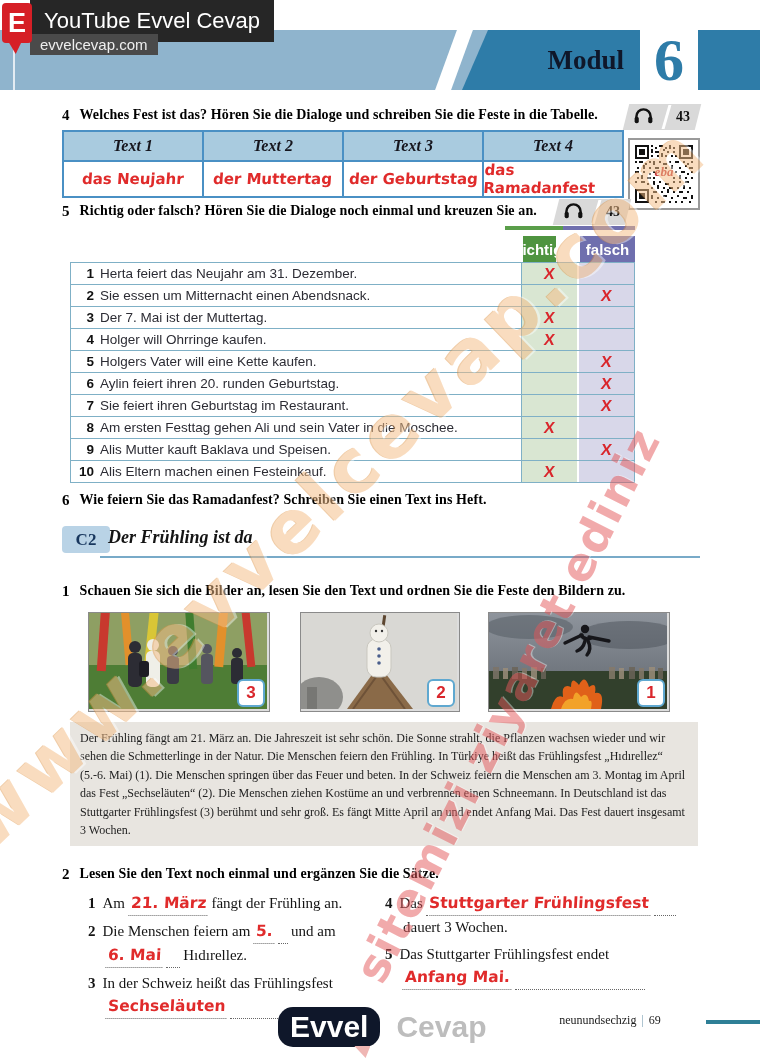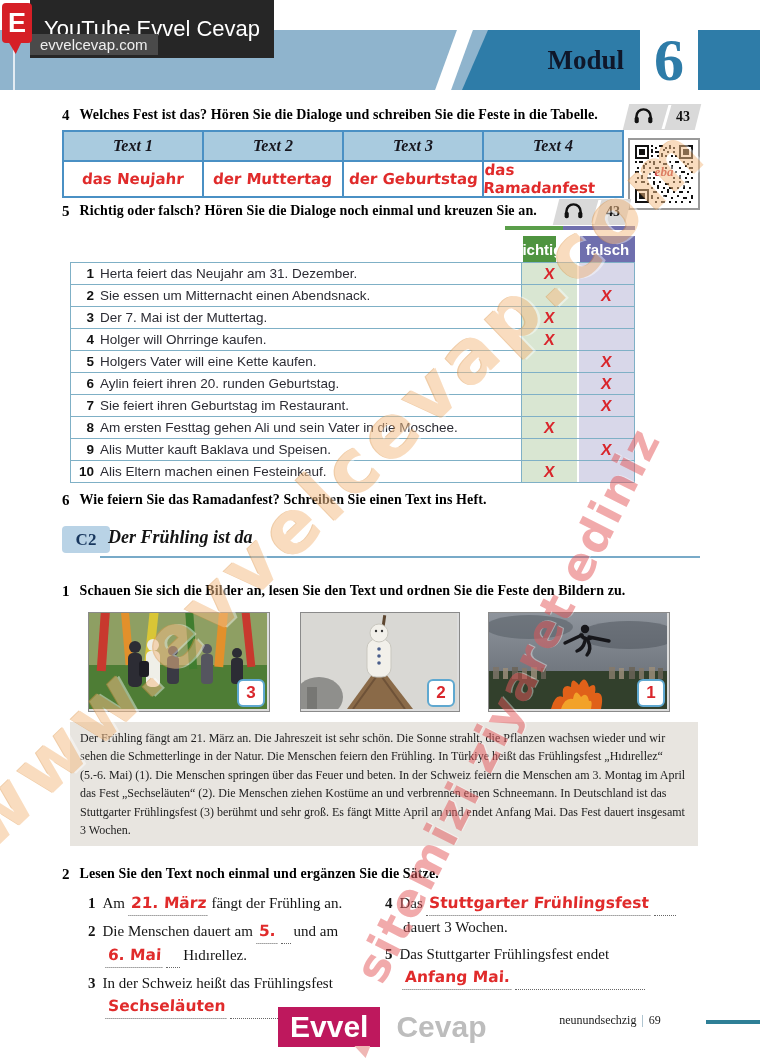--- a/index.html
+++ b/index.html
@@ -15,21 +15,21 @@
   .banner-slash{left:446px;top:30px;width:16px;height:60px;background:#ffffff;transform:skewX(-20deg);z-index:2;}
   .modul-shape{left:462px;top:30px;width:178px;height:60px;background:#2e7ca8;
     clip-path:polygon(26px 0,100% 0,100% 100%,0 100%);z-index:3;
     display:flex;align-items:center;justify-content:flex-end;padding-right:16px;box-sizing:border-box;}
   .modul-label{color:#0f172a;font-weight:bold;font-size:27px;font-family:"Liberation Serif",serif;}
   .six-box{left:640px;top:30px;width:58px;height:60px;background:#ffffff;z-index:3;
     display:flex;align-items:center;justify-content:center;}
   .six-num{color:#2e7ca8;font-weight:bold;font-size:60px;line-height:1;font-family:"Liberation Serif",serif;}
   .corner-square{left:698px;top:30px;width:62px;height:60px;background:#2e7ca8;z-index:3;}
   .yt-bar{left:30px;top:0;height:34px;background:#262626;color:#fff;z-index:6;
-    font-family:"Liberation Sans",sans-serif;font-size:22px;line-height:34px;padding:12px 14px;white-space:nowrap;}
+    font-family:"Liberation Sans",sans-serif;font-size:22px;line-height:34px;padding:4px 14px;white-space:nowrap;}
   .site-bar{left:30px;top:34px;height:21px;background:#4a4a4a;color:#eee;z-index:6;
     font-family:"Liberation Sans",sans-serif;font-size:15px;line-height:21px;padding:0 10px;white-space:nowrap;}
   .e-logo{left:2px;top:3px;width:30px;height:40px;background:#d61f26;border-radius:4px;z-index:7;
     display:flex;align-items:center;justify-content:center;color:#fff;font-weight:bold;font-size:27px;
     font-family:"Liberation Sans",sans-serif;}
   .e-tail{left:8px;top:41px;width:14px;height:13px;background:#d61f26;z-index:6;
     clip-path:polygon(0 0,100% 0,55% 100%);}
   .red-stripe{left:32px;top:3px;width:6px;height:49px;background:#a8141b;z-index:5;}
 
   
@@ -98,21 +98,21 @@
   .ex2-item{margin-bottom:4px;line-height:23px;}
   .ex2-line2{padding-left:18px;line-height:23px;}
   .ex2-num{font-weight:bold;margin-right:7px;}
   .frag{margin-right:4px;}
   .ans{color:#e02b2b;font-family:"DejaVu Sans",sans-serif;font-weight:bold;font-size:15.5px;
     border-bottom:1.5px dotted #666;padding:0 2px;margin-right:3px;transform:skewX(-3deg);display:inline-block;}
   .dots{display:inline-block;height:15px;border-bottom:1.5px dotted #666;vertical-align:bottom;margin-right:3px;}
 
   
   .f-logo{left:278px;top:1007px;z-index:2;display:flex;align-items:flex-start;}
-  .f-logo-box{background:#be185d;border-radius:0;padding:3px 12px;position:relative;}
+  .f-logo-box{background:#0f172a;border-radius:15px;padding:3px 12px;position:relative;}
   .f-logo-box .t1x{color:#fff;font-family:"Liberation Sans",sans-serif;font-weight:bold;font-size:30px;line-height:34px;}
   .f-logo-tail{position:absolute;right:10px;bottom:-11px;width:16px;height:12px;background:#efb6b4;
     clip-path:polygon(0 0,100% 0,70% 100%);}
   .f-logo-grey{color:#bdbdbd;font-family:"Liberation Sans",sans-serif;font-weight:bold;font-size:30px;line-height:40px;margin-left:16px;}
   .f-page{left:540px;top:1013px;width:140px;text-align:center;z-index:2;font-size:12px;color:#1a1a1a;}
   .f-sep{color:#7fa3b5;margin:0 5px;}
   .f-line{left:706px;top:1020px;width:54px;height:4px;background:#2e7f96;z-index:2;}
 
   
   .wm{z-index:8;pointer-events:none;white-space:nowrap;font-family:"DejaVu Sans",sans-serif;font-weight:800;}
@@ -468,21 +468,21 @@
   <span class="ex-num">2</span>
   <span class="ex-text">Lesen Sie den Text noch einmal und ergänzen Sie die Sätze.</span>
 </div>
 
 <div class="abs ex2-col" style="left:88px;top:892px;width:295px;">
   <div class="ex2-item">
     <span class="ex2-num">1</span><span class="frag">Am</span><span class="ans">21. März</span><span class="frag">fängt der Frühling an.</span>
   </div>
   <div class="ex2-item">
     <div>
-      <span class="ex2-num">2</span><span class="frag">Die Menschen dauert am</span><span class="ans">5.</span><span class="dots" style="width:10px;"></span><span class="frag">und am</span>
+      <span class="ex2-num">2</span><span class="frag">Die Menschen feiern am</span><span class="ans">5.</span><span class="dots" style="width:10px;"></span><span class="frag">und am</span>
     </div>
     <div class="ex2-line2">
       <span class="ans">6. Mai</span><span class="dots" style="width:14px;"></span><span class="frag">Hıdırellez.</span>
     </div>
   </div>
   <div class="ex2-item">
     <div>
       <span class="ex2-num">3</span><span class="frag">In der Schweiz heißt das Frühlingsfest</span>
     </div>
     <div class="ex2-line2">

